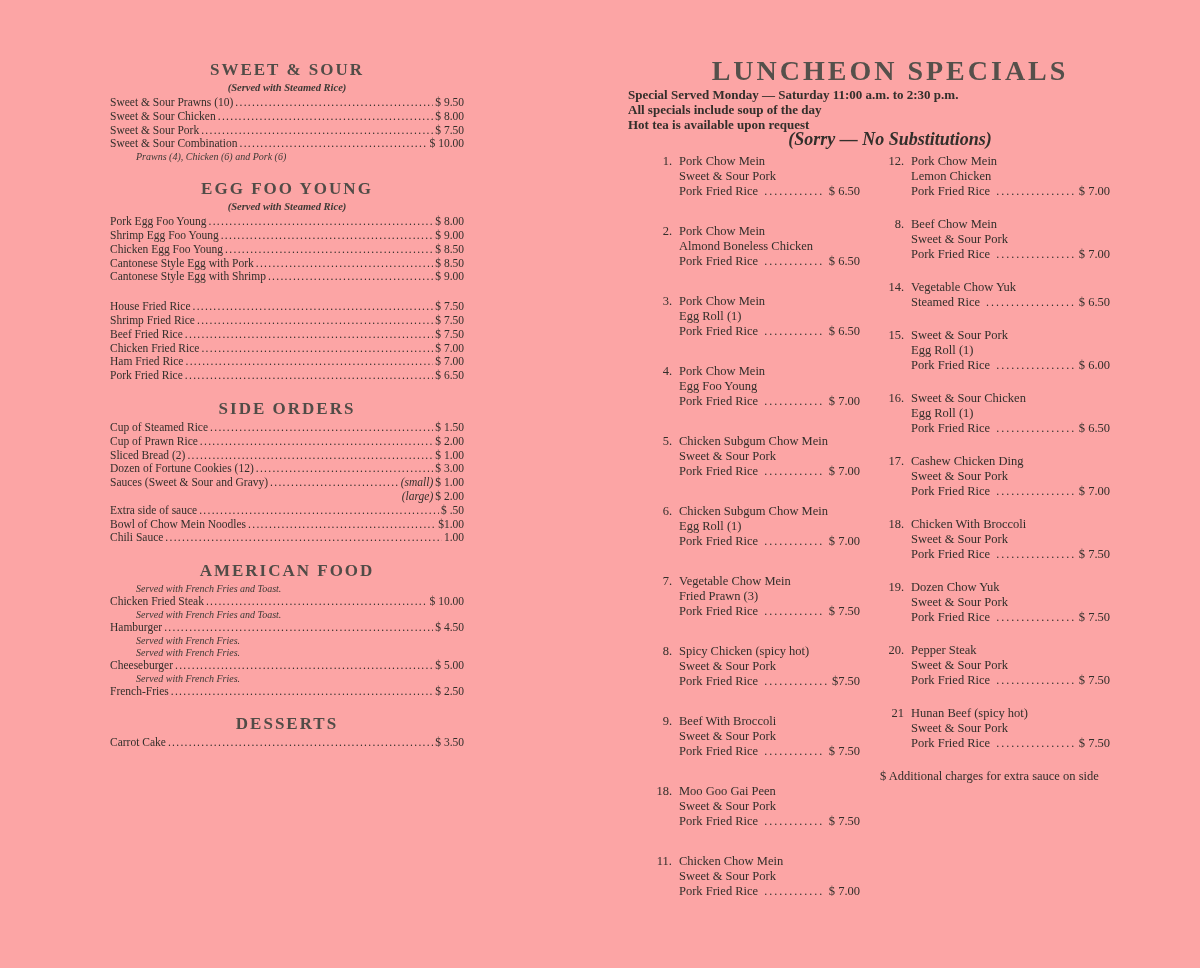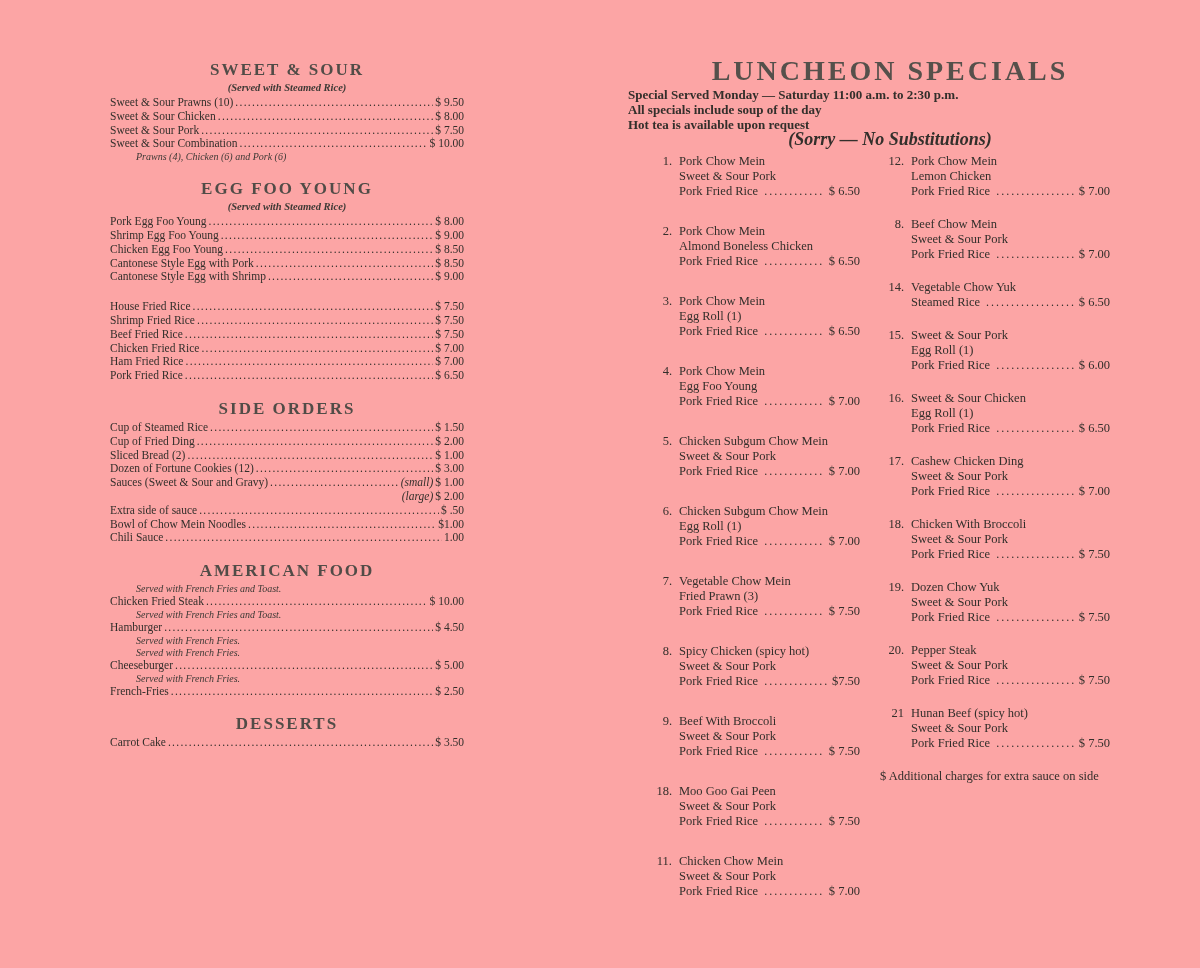--- a/index.html
+++ b/index.html
@@ -200,21 +200,21 @@
     <h2 class="section-title">SIDE ORDERS</h2>
 
     <div class="section-items">
             <div class="mi">
     <span class="mi-name">Cup of Steamed Rice</span>
     <span class="mi-dots"></span>
 
     <span class="mi-price">$ 1.50</span>
   </div>
             <div class="mi">
-    <span class="mi-name">Cup of Fried Ding</span>
+    <span class="mi-name">Cup of Prawn Rice</span>
     <span class="mi-dots"></span>
 
     <span class="mi-price">$ 2.00</span>
   </div>
             <div class="mi">
     <span class="mi-name">Sliced Bread (2)</span>
     <span class="mi-dots"></span>
 
     <span class="mi-price">$ 1.00</span>
   </div>

